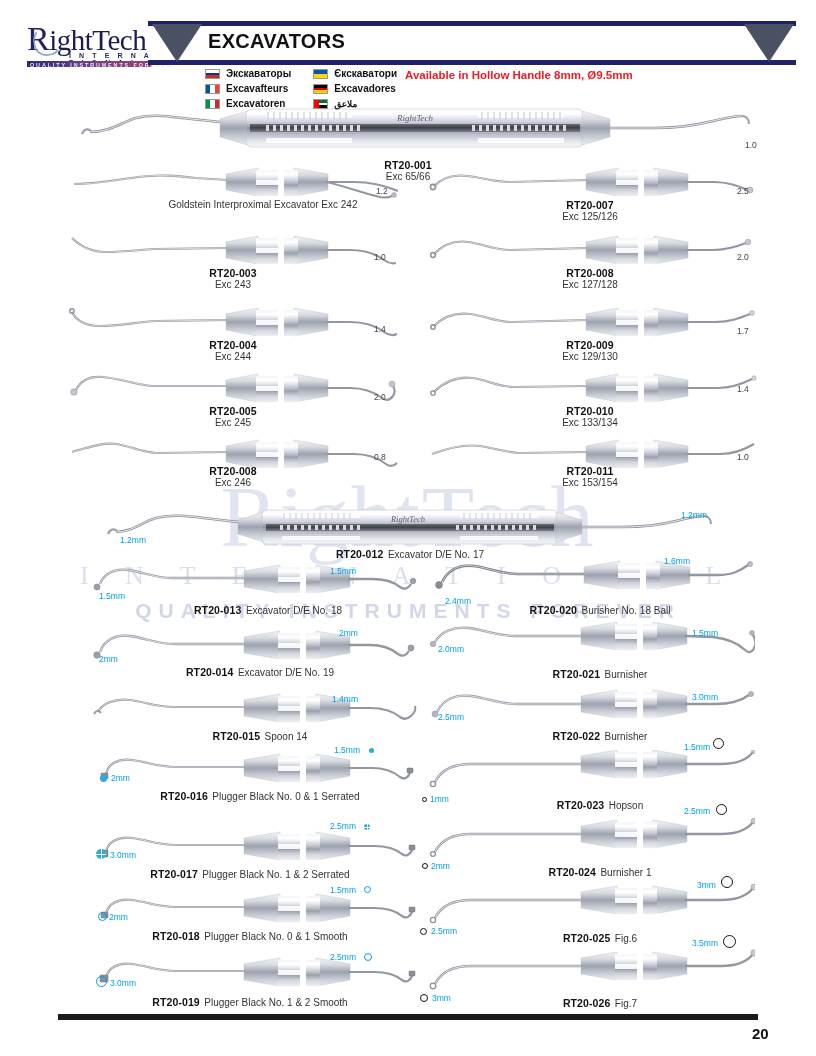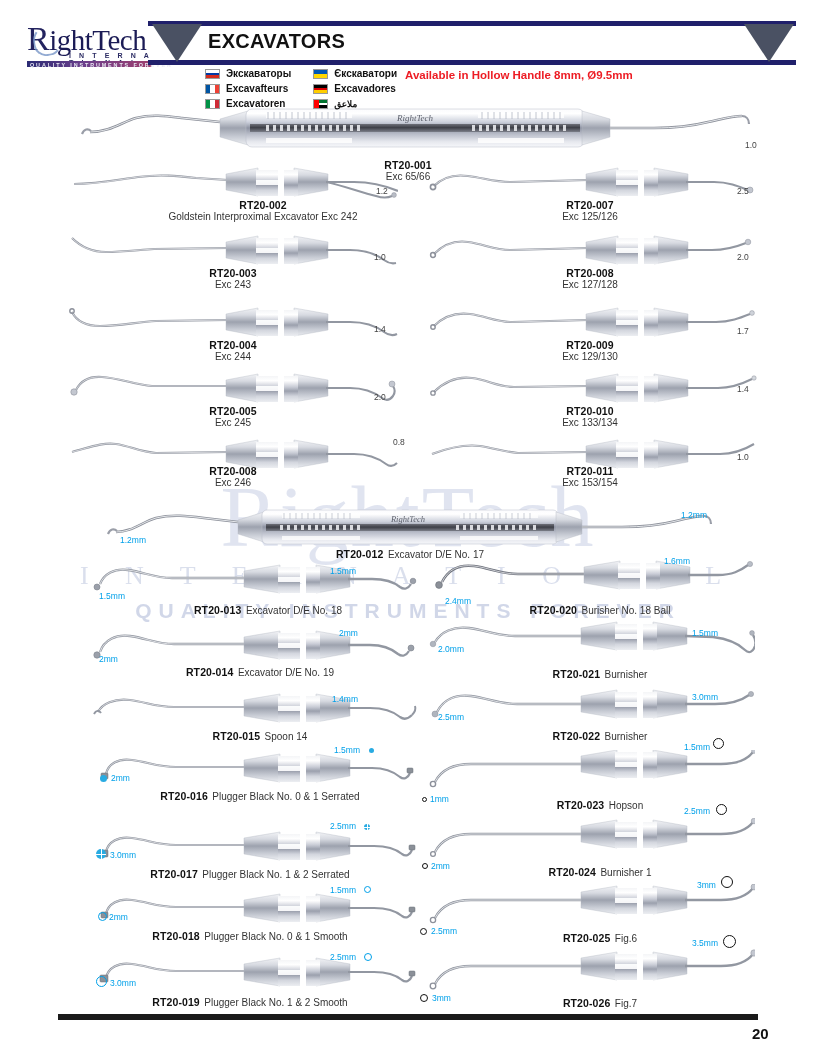--- a/index.html
+++ b/index.html
@@ -380,21 +380,20 @@
     </svg>
   </div>
   <div class="instr" style="left:326px; top:178px;">
     <svg width="80" height="26" viewBox="0 0 80 26">
       <path d="M0,4 C18,8 34,14 50,18 C56,20 62,20 66,18" fill="none" stroke="#9297a1" stroke-width="2"></path>
       <circle cx="68" cy="17" r="2.4" fill="#b9bdc6" stroke="#8d919b" stroke-width=".5"></circle>
     </svg>
   </div>
   <div class="size-gray" style="left:376px; top:186px;">1.2</div>
   <div class="caption" style="left:118px; top:199px; width:290px;">
-    <div class="cap-code">RT20-002</div>
     <div class="cap-desc">Goldstein Interproximal Excavator Exc 242</div>
   </div>
 
   <div class="instr" style="left:428px; top:166px;">
     <svg width="330" height="34" viewBox="0 0 330 34">
       <path d="M6,20 C14,12 26,8 40,10 C56,12 66,16 82,16 L160,14" fill="none" stroke="#9297a1" stroke-width="2.1"></path>
       <path d="M6,20 C14,12 26,8 40,10 C56,12 66,16 82,16 L160,14" fill="none" stroke="#f0f1f4" stroke-width=".7"></path>
       <circle cx="5" cy="21" r="2.6" fill="none" stroke="#8d919b" stroke-width="1.6"></circle>
       <path d="M158,8 L190,2 L190,30 L158,24 Z" fill="url(#gTaper)" stroke="#b4b8c2" stroke-width=".4"></path>
       <rect x="188" y="4" width="22" height="26" fill="url(#gHandle)"></rect>
@@ -533,21 +532,21 @@
       <path d="M4,14 C20,10 34,4 48,6 C62,8 72,14 88,15 L160,14" fill="none" stroke="#9297a1" stroke-width="2.1"></path>
       <path d="M4,14 C20,10 34,4 48,6 C62,8 72,14 88,15 L160,14" fill="none" stroke="#f0f1f4" stroke-width=".7"></path>
       <path d="M158,8 L190,2 L190,30 L158,24 Z" fill="url(#gTaper)" stroke="#b4b8c2" stroke-width=".4"></path>
       <rect x="188" y="4" width="22" height="26" fill="url(#gHandle)"></rect>
       <rect x="188" y="14" width="22" height="5" fill="#fff" opacity=".9"></rect>
       <path d="M226,2 L260,8 L260,24 L226,30 Z" fill="url(#gTaper)" stroke="#b4b8c2" stroke-width=".4"></path>
       <rect x="216" y="4" width="14" height="26" fill="url(#gHandle)"></rect>
       <path d="M258,16 L286,16 C300,16 310,20 318,26 C322,29 326,28 329,25" fill="none" stroke="#9297a1" stroke-width="2.1"></path>
     </svg>
   </div>
-  <div class="size-gray" style="left:374px; top:437px;margin-left:19px;">0.8</div>
+  <div class="size-gray" style="left:374px; top:452px;">0.8</div>
   <div class="caption" style="left:133px; top:465px; width:200px;">
     <div class="cap-code">RT20-008</div>
     <div class="cap-desc">Exc 246</div>
   </div>
 
   <div class="instr" style="left:428px; top:438px;">
     <svg width="330" height="34" viewBox="0 0 330 34">
       <path d="M4,16 C20,10 36,6 52,8 C66,10 76,14 90,15 L160,14" fill="none" stroke="#9297a1" stroke-width="2.1"></path>
       <path d="M4,16 C20,10 36,6 52,8 C66,10 76,14 90,15 L160,14" fill="none" stroke="#f0f1f4" stroke-width=".7"></path>
       <path d="M158,8 L190,2 L190,30 L158,24 Z" fill="url(#gTaper)" stroke="#b4b8c2" stroke-width=".4"></path>

